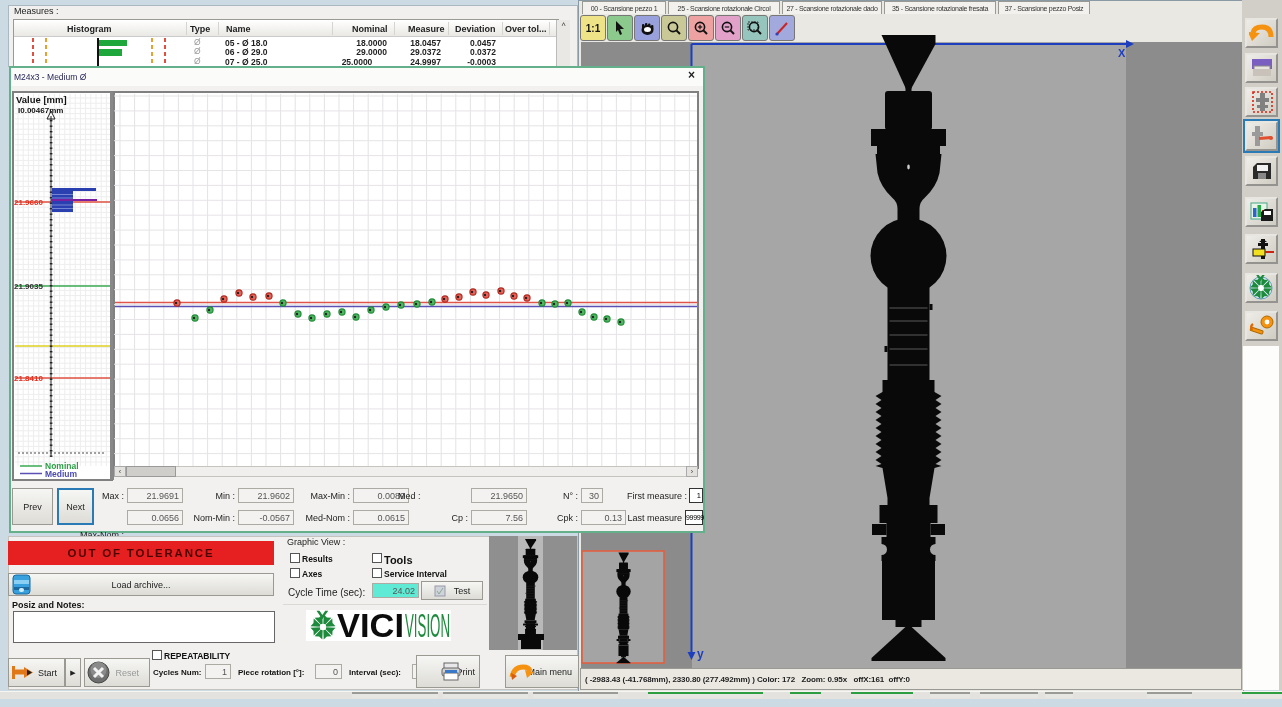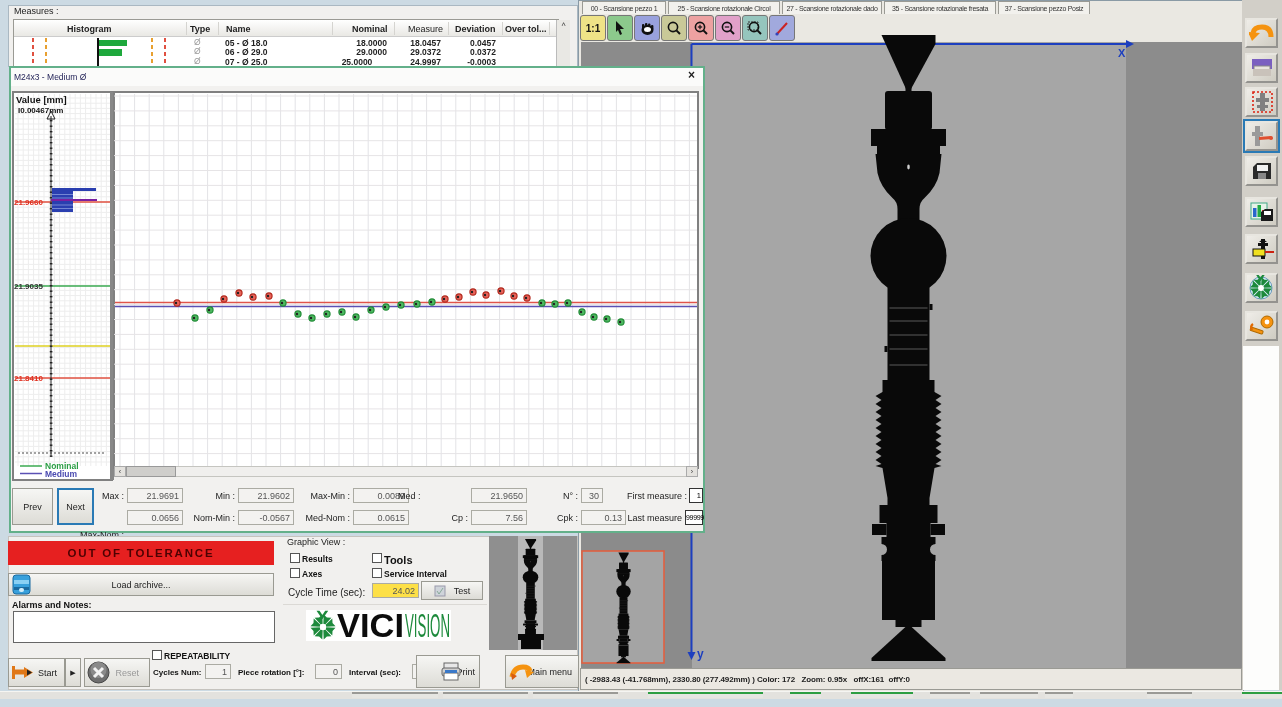--- a/index.html
+++ b/index.html
@@ -219,21 +219,21 @@
 <div class="a" style="left:1242px;top:692px;width:40px;height:6px;background:#e6e6e2;border-top:2px solid #2d9e42"></div>
 
 <div class="a panel" style="left:8px;top:5px;width:570px;height:62px;border:1px solid #aab8c2"></div>
 <div class="a" style="left:14px;top:6px;font-size:9px;color:#222">Measures :</div>
 <div class="a" style="left:13px;top:19px;width:546px;height:48px;background:#fff;border:1px solid #9a9a94;overflow:hidden"></div>
 <div class="a" style="left:14px;top:20px;width:544px;height:17px;background:linear-gradient(#ffffff,#e9e8e4);border-bottom:1px solid #ccc"></div>
 <div class="a" style="left:67px;top:24px;font-size:9px;font-weight:bold;color:#222">Histogram</div>
 <div class="a" style="left:190px;top:24px;font-size:9px;font-weight:bold;color:#222">Type</div>
 <div class="a" style="left:226px;top:24px;font-size:9px;font-weight:bold;color:#222">Name</div>
 <div class="a" style="left:352px;top:24px;font-size:9px;font-weight:bold;color:#222">Nominal</div>
-<div class="a" style="left:408px;top:24px;font-size:9px;font-weight:normal;color:#222">Measure</div>
+<div class="a" style="left:408px;top:24px;font-size:9px;font-weight:bold;color:#222">Measure</div>
 <div class="a" style="left:455px;top:24px;font-size:9px;font-weight:bold;color:#222">Deviation</div>
 <div class="a" style="left:505px;top:24px;font-size:9px;font-weight:bold;color:#222">Over tol...</div>
 <div class="a" style="left:186px;top:22px;width:1px;height:13px;background:#d5d4d0"></div>
 <div class="a" style="left:218px;top:22px;width:1px;height:13px;background:#d5d4d0"></div>
 <div class="a" style="left:332px;top:22px;width:1px;height:13px;background:#d5d4d0"></div>
 <div class="a" style="left:394px;top:22px;width:1px;height:13px;background:#d5d4d0"></div>
 <div class="a" style="left:448px;top:22px;width:1px;height:13px;background:#d5d4d0"></div>
 <div class="a" style="left:502px;top:22px;width:1px;height:13px;background:#d5d4d0"></div>
 <div class="a" style="left:549px;top:22px;width:1px;height:13px;background:#d5d4d0"></div>
 <div class="a" style="left:556px;top:20px;width:14px;height:46px;background:#e9e8e4;border-left:1px solid #bbb;font-size:8px;text-align:center;color:#444">˄</div>
@@ -611,34 +611,34 @@
 
 <div class="a panel" style="left:8px;top:536px;width:570px;height:154px;border:1px solid #c5c3be"></div>
 <div class="a" style="left:8px;top:541px;width:266px;height:24px;background:#e62020;display:flex;align-items:center;justify-content:center;font-size:11.5px;font-weight:bold;letter-spacing:1.8px;color:#4d0202">OUT OF TOLERANCE</div>
 <div class="a btn" style="left:8px;top:573px;width:266px;height:23px">Load archive...</div>
 <svg class="a" style="left:11px;top:574px" width="22" height="21">
     <rect x="2" y="1" width="17" height="19" rx="3" fill="#38a0dc" stroke="#1a6aa0"></rect>
     <rect x="3" y="6" width="15" height="4" fill="#8ad0f4"></rect>
     <rect x="3" y="13" width="15" height="3" fill="#1a6aa0"></rect>
     <rect x="8" y="14" width="5" height="4" rx="2" fill="#d0ecfa"></rect>
   </svg>
-<div class="a" style="left:12px;top:600px;font-size:9px;font-weight:bold;color:#111">Alarms and Notes:</div>
+<div class="a" style="left:12px;top:600px;font-size:9px;font-weight:bold;color:#111">Posiz and Notes:</div>
 <div class="a" style="left:13px;top:611px;width:262px;height:32px;background:#fff;border:1px solid #666"></div>
 
 <div class="a" style="left:287px;top:537px;font-size:9px;color:#222">Graphic View :</div>
 <div class="a cb" style="left:290px;top:553px"></div>
 <div class="a" style="left:302px;top:554px;font-size:8.5px;font-weight:bold;color:#111">Results</div>
 <div class="a cb" style="left:372px;top:553px"></div>
 <div class="a" style="left:384px;top:554px;font-size:11px;font-weight:bold;color:#111">Tools</div>
 <div class="a cb" style="left:290px;top:568px"></div>
 <div class="a" style="left:302px;top:569px;font-size:8.5px;font-weight:bold;color:#111">Axes</div>
 <div class="a cb" style="left:372px;top:568px"></div>
 <div class="a" style="left:384px;top:569px;font-size:8.5px;font-weight:bold;color:#111">Service Interval</div>
 <div class="a" style="left:288px;top:587px;font-size:10px;color:#222">Cycle Time (sec):</div>
-<div class="a fld" style="left:372px;top:583px;width:47px;height:15px;background:#fde047">24.02</div>
+<div class="a fld" style="left:372px;top:583px;width:47px;height:15px;background:#5eead4">24.02</div>
 <div class="a btn" style="left:421px;top:581px;width:62px;height:19px"><svg width="12" height="12" style="margin-right:8px">
       <rect x="1" y="1" width="10" height="10" fill="#cfd4da" stroke="#99a"></rect>
       <path d="M3 6 L5 9 L9 3" stroke="#8a9" fill="none"></path>
     </svg>Test</div>
 
 <div class="a" style="left:283px;top:604px;width:204px;height:1px;background:#dbd9d5"></div>
 <div class="a" style="left:306px;top:610px;width:145px;height:31px;background:#fff"></div>
 <svg class="a" style="left:306px;top:610px" width="150" height="31">
 <g transform="translate(17,16)">
       <polygon points="2.1,2.8 9.3,9.4 9.5,4.9 12.5,1.7 2.7,1.3" fill="#1d8a3c"></polygon>

